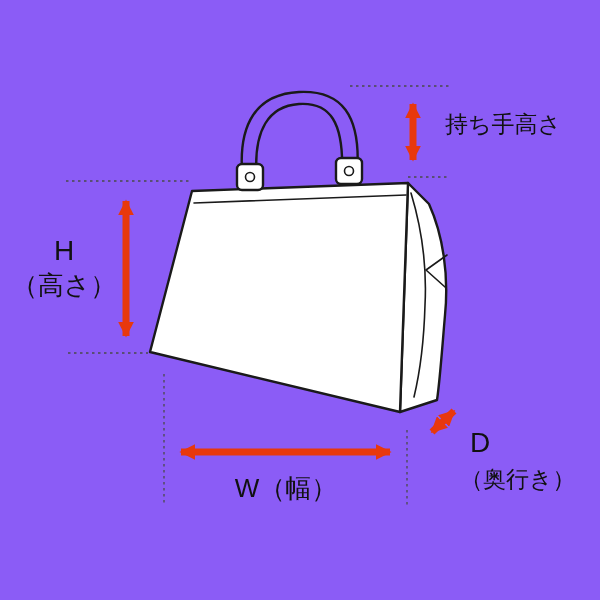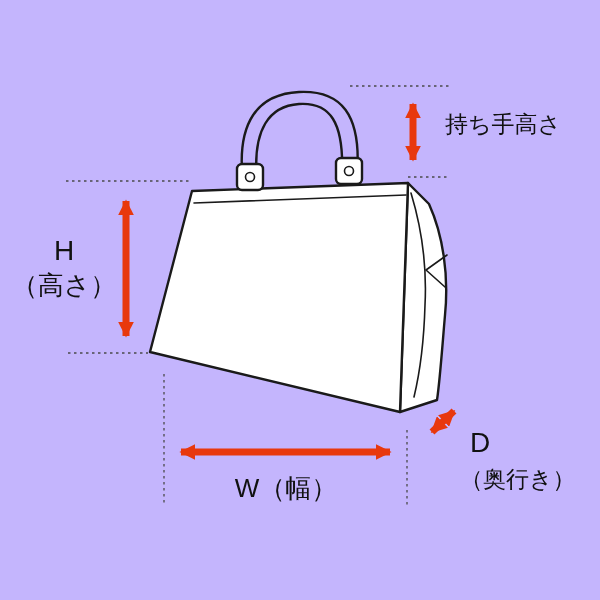--- a/index.html
+++ b/index.html
@@ -1,20 +1,20 @@
 <!DOCTYPE html>
 <html><head>
 <meta charset="utf-8">
 <style>
   html, body { margin: 0; padding: 0; background: #ffffff; }
   .stage {
     position: relative;
     width: 600px;
     height: 600px;
-    background: #c4b5fd;
+    background: #8b5cf6;
     overflow: hidden;
   }
   svg { display: block; }
   svg text {
     font-family: "Liberation Sans", "DejaVu Sans", sans-serif;
     fill: #111111;
   }
   .ink {
     fill: none;
     stroke: #1a1a1a;

